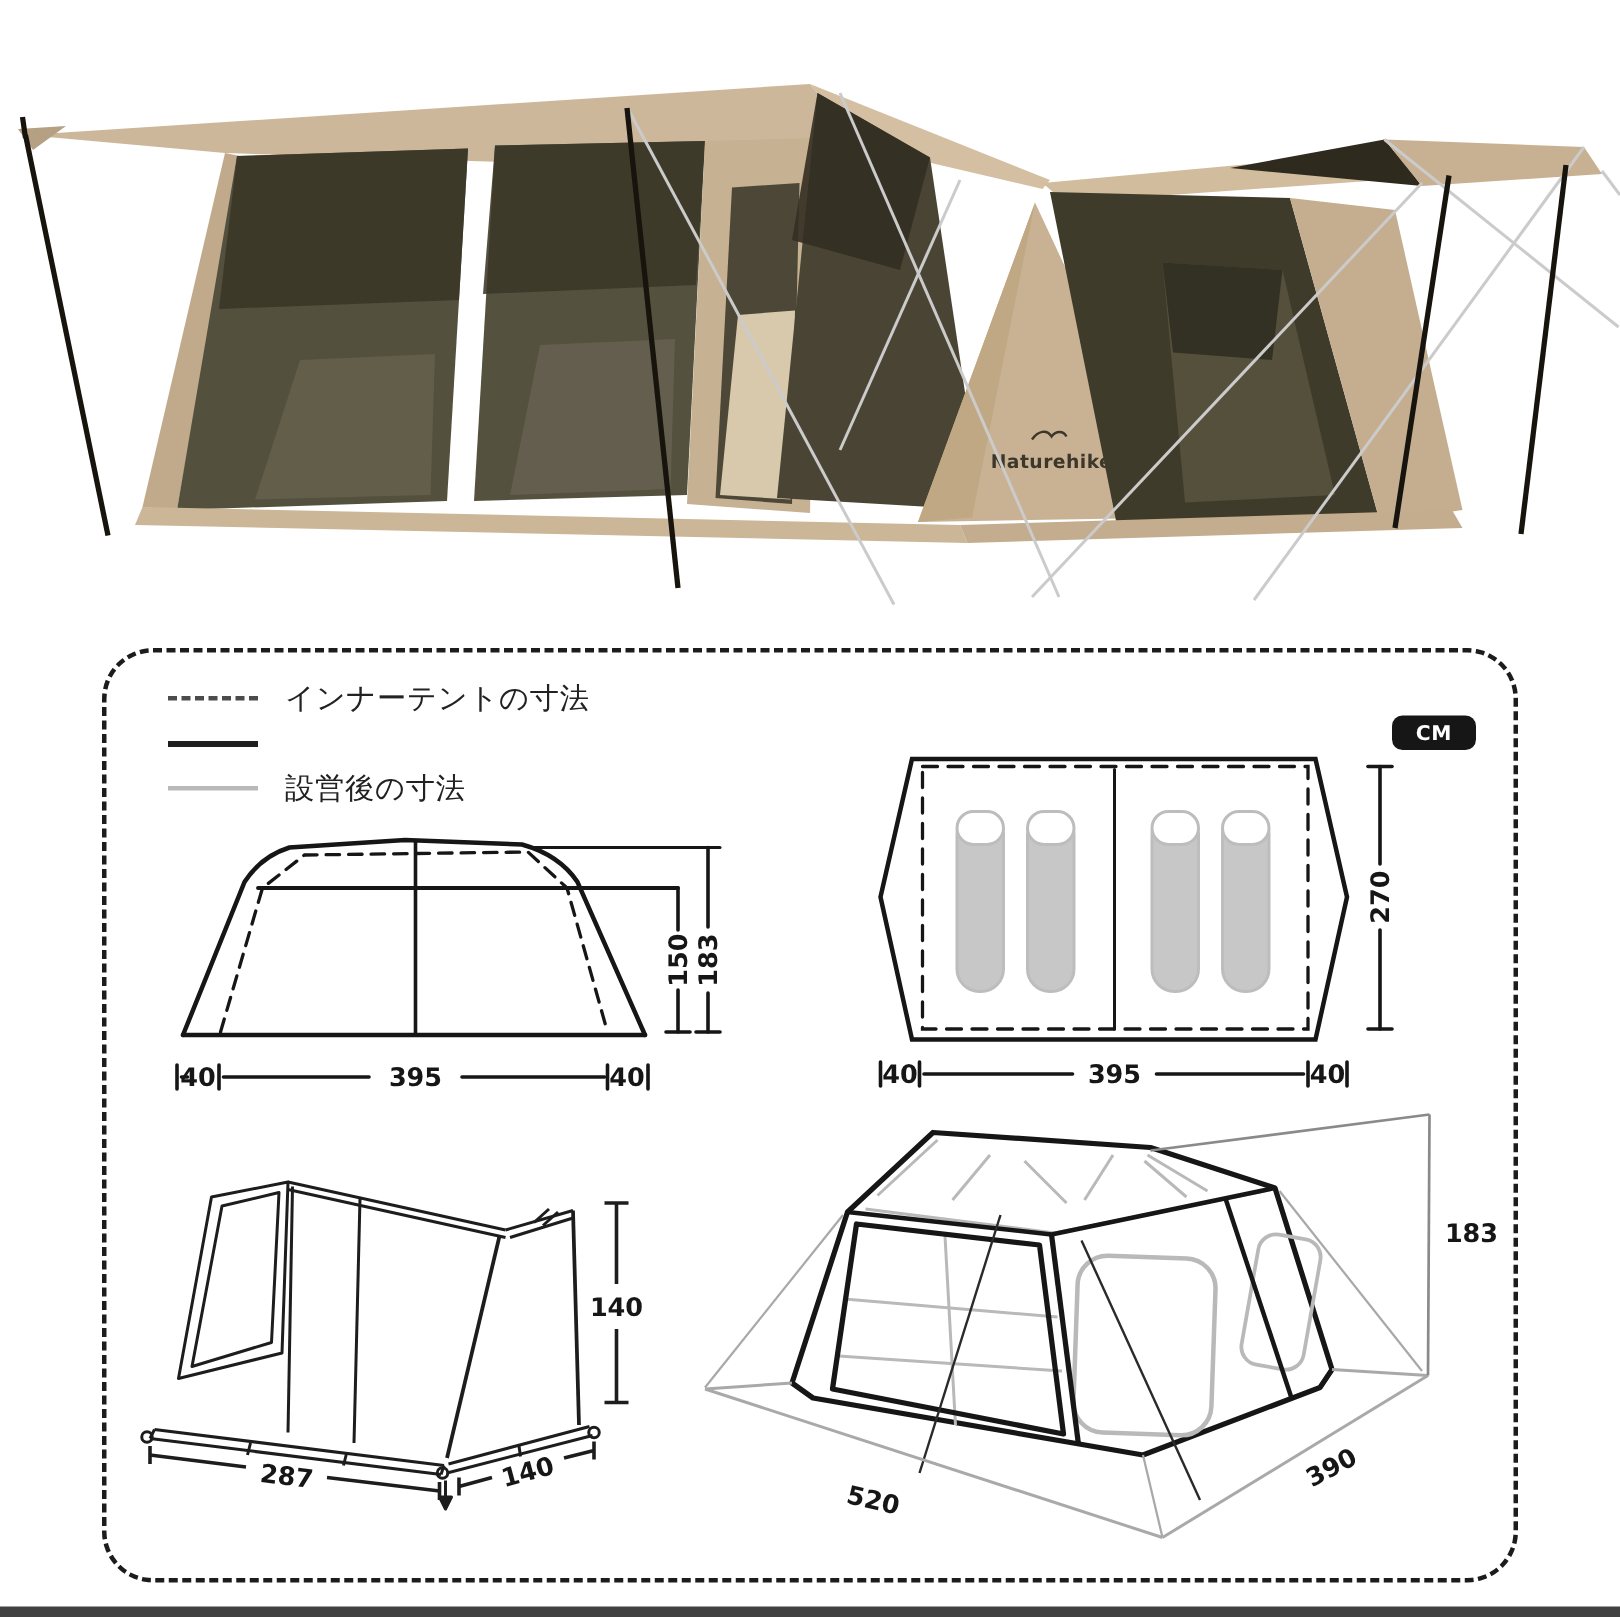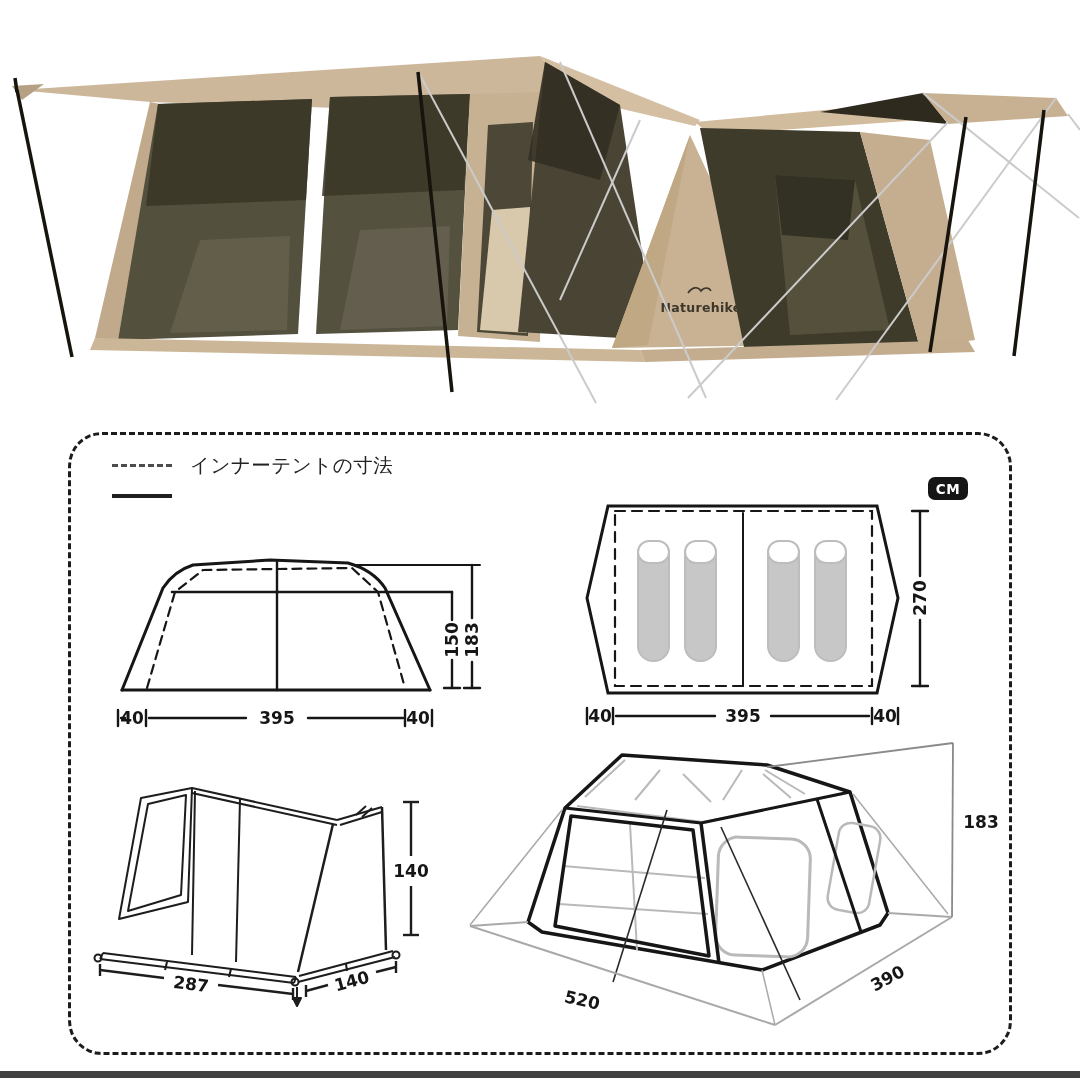--- a/index.html
+++ b/index.html
@@ -12,21 +12,21 @@
   .spec-border{border:3px dashed #1c1c1c;}
   
   .legend{left:112px;top:453px;display:flex;flex-direction:column;gap:5px;}
   .legend-row{display:flex;align-items:center;height:25px;}
   .legend-swatch{width:60px;margin-right:18px;flex:0 0 60px;}
   .sw-dashed{border-top:3px dashed #4c4c4c;height:0;}
   .sw-solid-dark{height:4px;background:#1f1f1f;}
   .sw-solid-gray{height:3px;background:#b9b9b9;}
   .legend-label{font-size:19.5px;color:#222;letter-spacing:0.5px;}
   
-  .cm-badge{left:928px;top:477px;width:40px;height:23px;background:#161616;color:#fff;
+  .cm-badge{left:928px;top:477px;width:56px;height:23px;background:#161616;color:#fff;
             border-radius:7px;font-size:13.5px;font-weight:bold;letter-spacing:0.5px;
             display:flex;align-items:center;justify-content:center;}
   .bottom-strip{left:0;top:1071px;width:1080px;height:7px;background:#414141;}
   svg text{font-family:"DejaVu Sans","Liberation Sans",sans-serif;font-weight:bold;
            font-size:17px;fill:#161616;}
   svg .logo-text{font-size:12.5px;fill:#3c372a;letter-spacing:0.3px;}
 </style>
 </head>
 <body>
 
@@ -92,20 +92,24 @@
 
 <div class="abs spec-border"></div>
 
 <div class="abs legend">
   <div class="legend-row">
     <div class="legend-swatch sw-dashed"></div>
     <div class="legend-label">インナーテントの寸法</div>
   </div>
   <div class="legend-row">
     <div class="legend-swatch sw-solid-dark"></div>
+  </div>
+  <div class="legend-row">
+    <div class="legend-swatch sw-solid-gray"></div>
+    <div class="legend-label">設営後の寸法</div>
   </div>
 </div>
 
 <div class="abs cm-badge">CM</div>
 
 <svg class="abs" style="left:100px;top:550px" width="390" height="185" viewBox="0 0 390 185">
   <g stroke="#161616" fill="none" stroke-linecap="round">
     <path d="M22,140 L63,38 Q74,21 93,15 L170,10 L248,13 Q273,20 285,38 L330,140" stroke-width="3"></path>
     <line x1="22" y1="140" x2="330" y2="140" stroke-width="3"></line>
     <path d="M47,138 L75,42 L103,20 L252,18 L278,42 L305,138" stroke-width="2.2" stroke-dasharray="9 6"></path>

